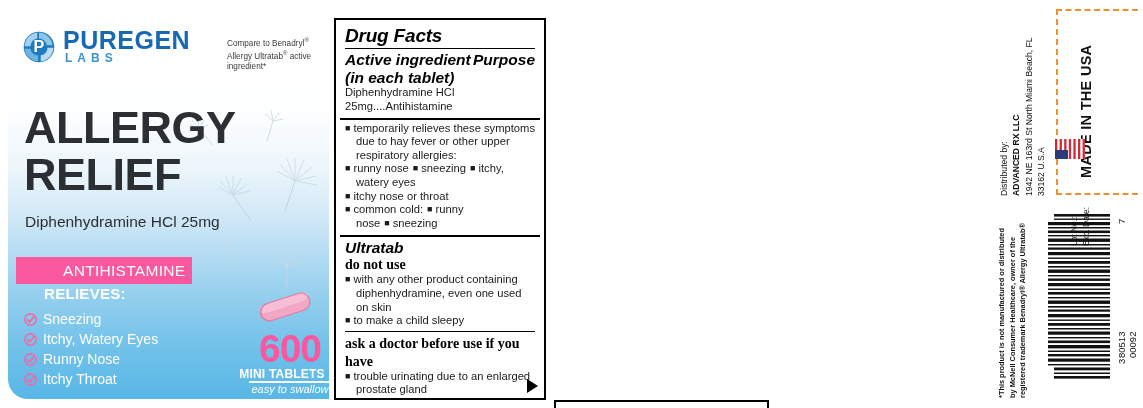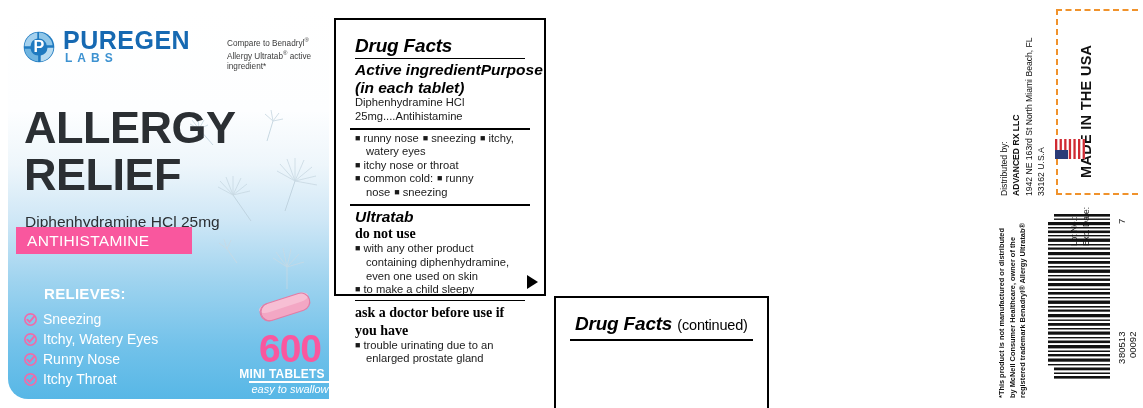--- a/index.html
+++ b/index.html
@@ -65,24 +65,24 @@
   .title-relief {
     position: absolute; left: 16px; top: 145px;
     font-size: 45px; font-weight: bold; letter-spacing: -.5px;
     color: #2b2f33; line-height: .92;
   }
   .strength {
     position: absolute; left: 17px; top: 204px;
     font-size: 15.5px; color: #2b2f33;
   }
   .anti-band {
-    position: absolute; left: 8px; top: 218px;
+    position: absolute; left: 8px; top: 248px;
     width: 176px; height: 27px;
     background: #f9579e;
-    display: flex; align-items: center;
+    display: flex; align-items: center; padding-left: 36px;
   }
   .anti-band span {
     color: #ffffff; font-size: 15.5px; letter-spacing: .3px;
     margin-left: 11px;
   }
   .relieves-title {
     position: absolute; left: 36px; top: 276px;
     font-size: 15px; font-weight: bold; color: #ffffff;
     letter-spacing: .3px;
   }
@@ -116,24 +116,24 @@
     width: 82px; height: 1.5px; background: #ffffff;
   }
   .count-easy {
     position: absolute; left: 232px; top: 374px;
     width: 100px; text-align: center;
     font-size: 11px; font-style: italic; color: #ffffff;
   }
 
   
   .df-panel {
-    position: absolute; top: 18px; height: 278px;
+    position: absolute; top: 18px; height: 382px;
     background: #ffffff;
     border: 2.5px solid #000000;
-    padding: 14px;
+    padding: 4px;
   }
   #df1 { left: 334px;  width: 212px; }
   #df2 { left: 554px;  width: 215px; }
 
   .df-box {
     border-bottom: 2.5px solid #000000;
     padding: 2px 5px 4px 5px;
   }
   .df-box.last { border-bottom: none; }
   .df-title {
@@ -374,20 +374,21 @@
       <div class="hdr-row">
         <div class="sec-h">Active ingredient</div>
         <div class="sec-h">Purpose</div>
       </div>
       <div class="sec-h">(in each tablet)</div>
       <div class="body-t">Diphenhydramine HCl 25mg....Antihistamine</div>
     </div>
 
     <div class="df-box">
       <ul class="sq">
+        <li>temporarily relieves these symptoms due to hay fever or other upper respiratory allergies:</li>
         <li><span>runny nose</span><span class="inline-sq"></span><span>sneezing</span><span class="inline-sq"></span><span>itchy, watery eyes</span></li>
         <li>itchy nose or throat</li>
         <li><span>common cold:</span><span class="inline-sq"></span><span>runny nose</span><span class="inline-sq"></span><span>sneezing</span></li>
       </ul>
     </div>
 
     <div class="df-box last">
       <div class="sec-h">Ultratab</div>
       <div class="sub-b">do not use</div>
       <ul class="sq">

